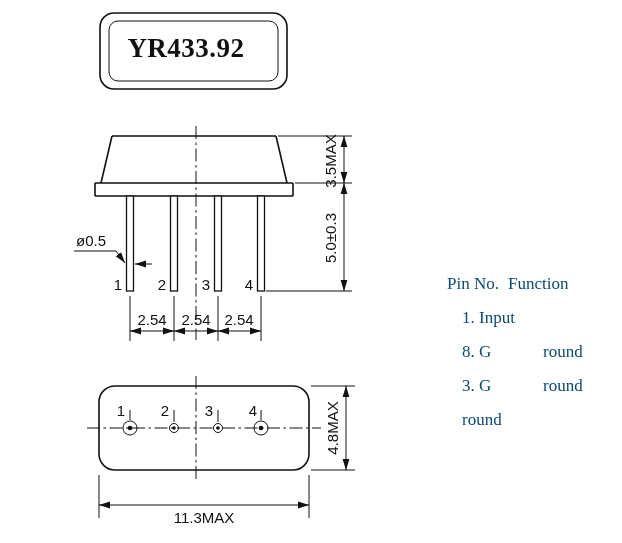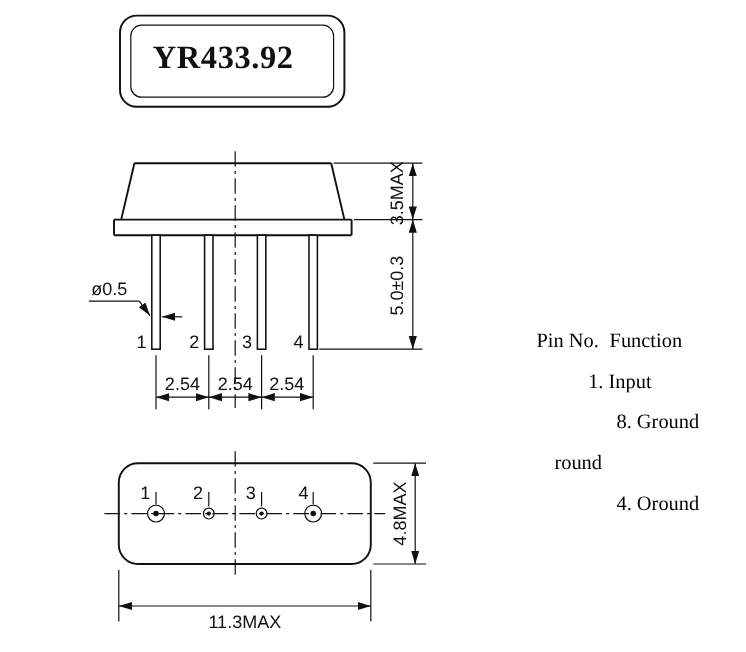--- a/index.html
+++ b/index.html
@@ -23,26 +23,26 @@
   text.mid { text-anchor:middle; }
   text.end { text-anchor:end; }
   text.title {
     font-family:"Liberation Serif", serif;
     font-weight:bold; font-size:27px; fill:#111111;
     text-anchor:middle; letter-spacing:0.5px;
   }
   .pin-table {
     position:absolute; left:447px; top:274px;
     font-family:"Liberation Serif", serif;
-    font-size:17px; color:#000000; line-height:20px;
+    font-size:17px; color:#0c4a6e; line-height:20px;
   }
   .pt-header { margin-bottom:14px; white-space:nowrap; }
   .pt-header .pt-fn { margin-left:9px; }
   .pt-row { display:flex; margin-left:15px; margin-bottom:14px; white-space:nowrap; }
-  .pt-left { display:inline-block; min-width:81px;text-align:right; }
+  .pt-left { display:inline-block; min-width:81px; }
 </style>
 </head>
 <body>
 
 <div class="canvas">
   <svg width="622" height="543" viewBox="0 0 622 543">
     <defs>
       <marker id="arr" markerWidth="12" markerHeight="8" refX="11" refY="4" orient="auto-start-reverse" markerUnits="userSpaceOnUse">
         <path d="M0,0.6 L11,4 L0,7.4 Z" fill="#111111"></path>
       </marker>
@@ -147,20 +147,20 @@
     </div>
     <div class="pt-row">
       <span class="pt-left">1. Input</span>
       <span class="pt-right"></span>
     </div>
     <div class="pt-row">
       <span class="pt-left">8. G</span>
       <span class="pt-right">round</span>
     </div>
     <div class="pt-row">
+      <span class="pt-left">3. G</span>
       <span class="pt-right">round</span>
     </div>
     <div class="pt-row">
-      <span class="pt-left">4. O</span>
       <span class="pt-right">round</span>
     </div>
   </div>
 </div>
 
 </body></html>

